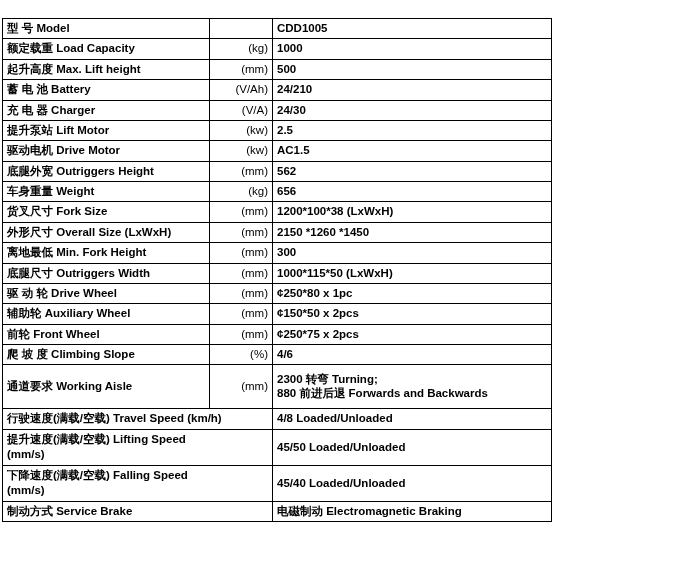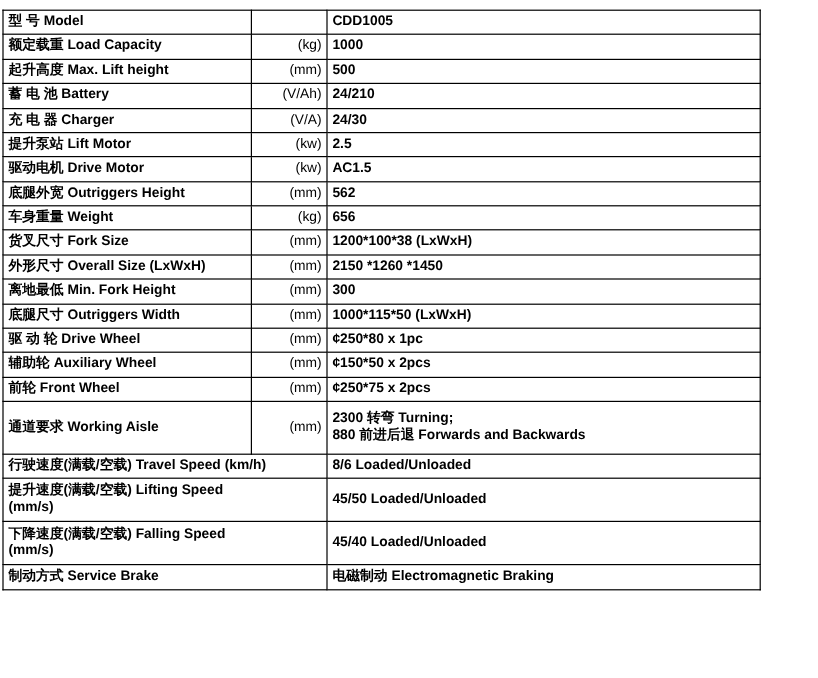--- a/index.html
+++ b/index.html
@@ -13,23 +13,23 @@
   }
   #sheet {
     width: 682px;
     height: 565px;
     position: relative;
     background: #ffffff;
     box-sizing: border-box;
   }
   table.spec {
     border-collapse: collapse;
-    width: 632px;
+    width: 550px;
     margin-left: 2px;
-    margin-top: 8px;
+    margin-top: 18px;
     table-layout: fixed;
   }
   table.spec td {
     border: 1px solid #000000;
     font-size: 11.5px;
     padding: 2px 4px 3px 4px;
     vertical-align: middle;
     line-height: 1.25;
     overflow: hidden;
   }
@@ -137,28 +137,33 @@
       <tr>
         <td class="c-label">辅助轮 Auxiliary Wheel</td>
         <td class="c-unit">(mm)</td>
         <td class="c-value">¢150*50 x 2pcs</td>
       </tr>
       <tr>
         <td class="c-label">前轮 Front Wheel</td>
         <td class="c-unit">(mm)</td>
         <td class="c-value">¢250*75 x 2pcs</td>
       </tr>
+      <tr>
+        <td class="c-label">爬  坡  度  Climbing Slope</td>
+        <td class="c-unit">(%)</td>
+        <td class="c-value">4/6</td>
+      </tr>
       <tr class="xtall">
         <td class="c-label">通道要求 Working Aisle</td>
         <td class="c-unit">(mm)</td>
         <td class="c-value two-line">2300 转弯 Turning;<br>880 前进后退 Forwards and Backwards</td>
       </tr>
       <tr>
         <td class="c-label" colspan="2">行驶速度(满载/空载) Travel Speed (km/h)</td>
-        <td class="c-value">8/6 Loaded/Unloaded</td>
+        <td class="c-value">4/8 Loaded/Unloaded</td>
       </tr>
       <tr class="tall">
         <td class="c-label two-line" colspan="2">提升速度(满载/空载)  Lifting Speed<br>(mm/s)</td>
         <td class="c-value">45/50 Loaded/Unloaded</td>
       </tr>
       <tr class="tall">
         <td class="c-label two-line" colspan="2">下降速度(满载/空载) Falling Speed<br>(mm/s)</td>
         <td class="c-value">45/40 Loaded/Unloaded</td>
       </tr>
       <tr>

